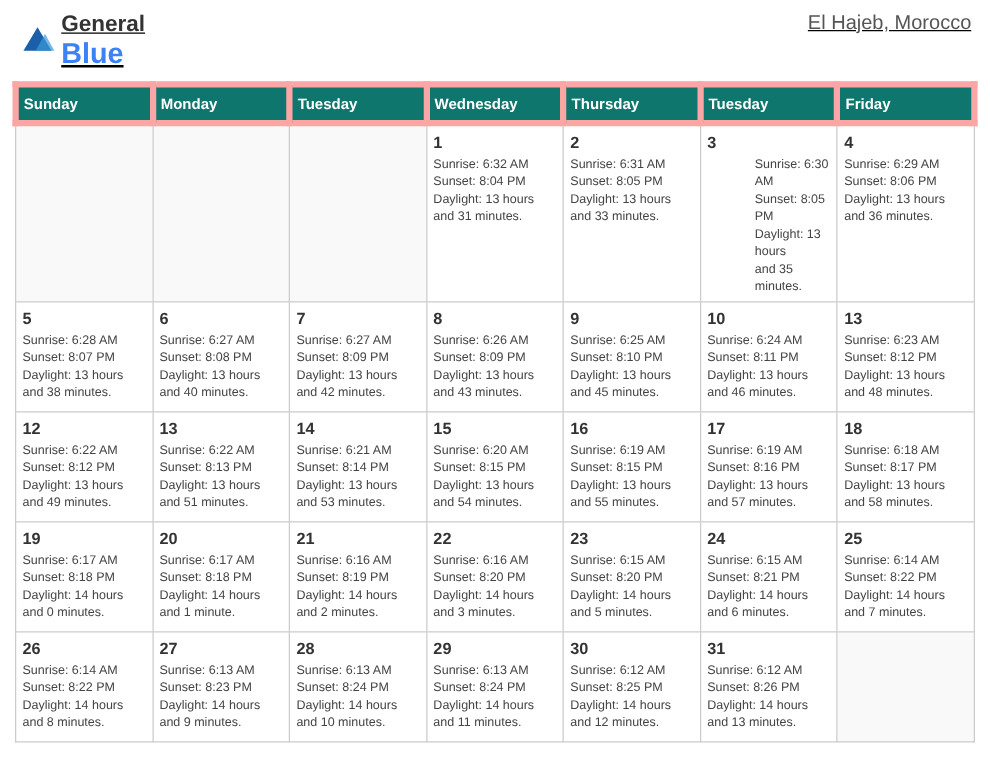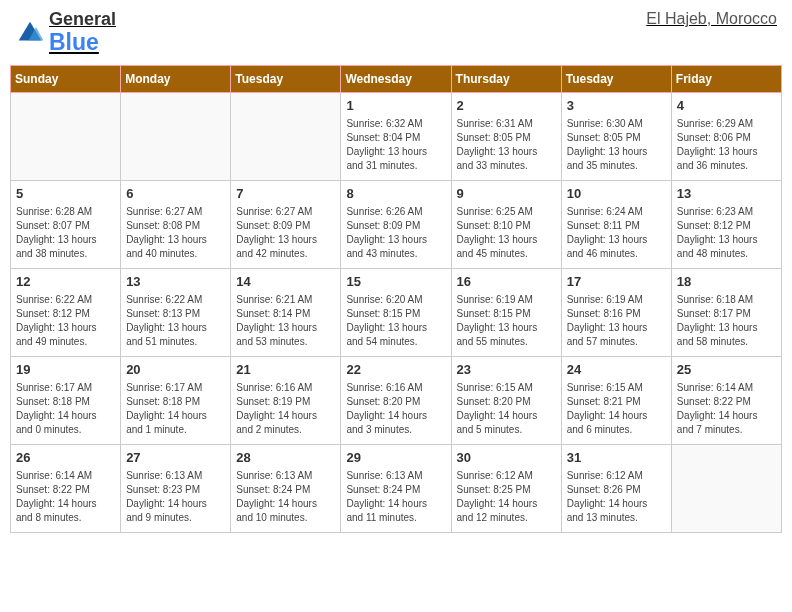--- a/index.html
+++ b/index.html
@@ -54,27 +54,27 @@
     .location {
       font-size: 16px;
       color: #555;
     }
     .calendar {
       width: 100%;
       border-collapse: collapse;
       font-size: 11px;
     }
     .calendar th {
-      background-color: #a16207;
+      background-color: #0f766e;
       color: #fff;
       padding: 6px 4px;
       text-align: left;
       font-size: 12px;
       font-weight: bold;
-      border: 1px solid #fca5a5;
+      border: 5px solid #fca5a5;
     }
     .calendar td {
       border: 1px solid #ccc;
       vertical-align: top;
       padding: 4px 5px;
       min-height: 80px;
       height: 88px;
       width: calc(100% / 7);
       background: #fff;
       color: #333;
@@ -147,21 +147,21 @@
         </td>
         <td>
           <span class="day-number">2</span>
           <div class="day-info" style="white-space: pre-line;">Sunrise: 6:31 AM
 Sunset: 8:05 PM
 Daylight: 13 hours
 and 33 minutes.</div>
         </td>
         <td>
           <span class="day-number">3</span>
-          <div class="day-info" style="white-space: pre-line;">Sunrise: 6:30 AM
+          <div class="day-info" style="white-space: pre-line; margin-left: 38px;">Sunrise: 6:30 AM
 Sunset: 8:05 PM
 Daylight: 13 hours
 and 35 minutes.</div>
         </td>
         <td>
           <span class="day-number">4</span>
           <div class="day-info" style="white-space: pre-line;">Sunrise: 6:29 AM
 Sunset: 8:06 PM
 Daylight: 13 hours
 and 36 minutes.</div>

